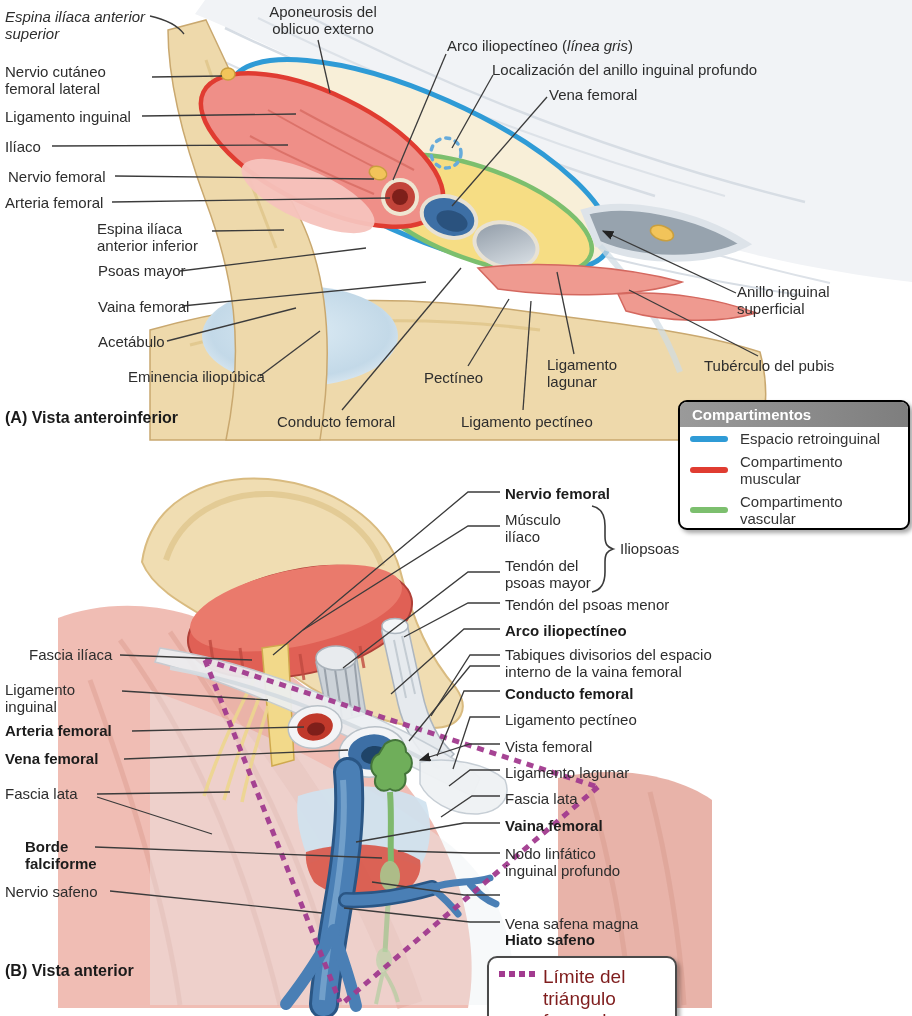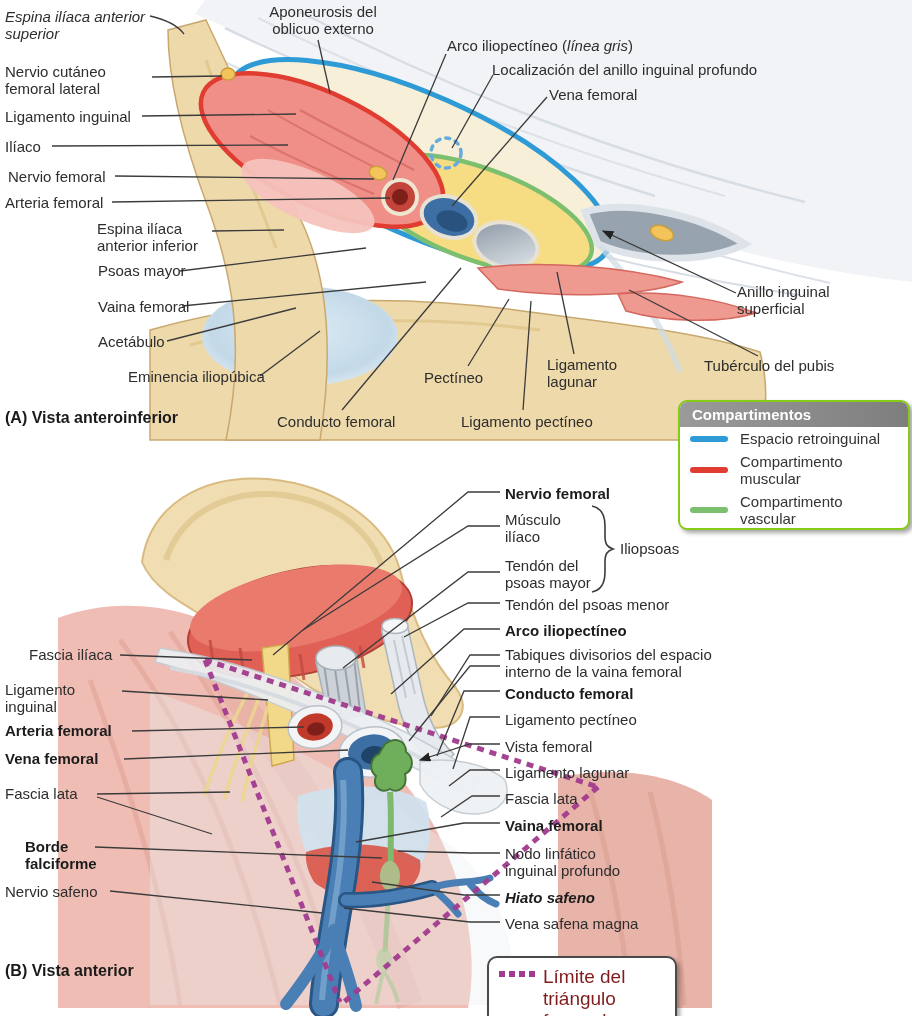--- a/index.html
+++ b/index.html
@@ -5,21 +5,21 @@
   html,body{margin:0;padding:0;background:#ffffff;}
   #fig{position:relative;width:912px;height:1016px;background:#fff;overflow:hidden;
        font-family:"Liberation Sans","DejaVu Sans",sans-serif;}
   #art{position:absolute;left:0;top:0;}
   .lbl{position:absolute;font-size:15px;line-height:1.16;color:#2d2d2d;letter-spacing:0;}
   .lbl.b{font-weight:bold;color:#1c1c1c;}
   .lbl.ttl{font-weight:bold;font-size:16px;color:#1a1a1a;}
   .lbl.ctr{text-align:center;}
   .it{font-style:italic;}
   
-  .legendA{position:absolute;left:678px;top:400px;width:228px;border:2px solid #84cc16;
+  .legendA{position:absolute;left:678px;top:400px;width:228px;border:2px solid #000000;
            border-radius:9px;background:#fff;box-shadow:3px 3px 4px rgba(0,0,0,.35);overflow:hidden;}
   .legendA .hdr{background:linear-gradient(90deg,#9a9a9a,#7e7e7e);color:#fff;font-weight:bold;
            font-size:15px;padding:4px 12px;}
   .legendA .row{display:flex;align-items:center;gap:12px;padding:3px 10px;}
   .legendA .row:first-of-type{padding-top:7px;}
   .legendA .row:last-of-type{padding-bottom:1px;}
   .sw{width:38px;height:6px;border-radius:3px;flex:0 0 auto;}
   .sw-blue{background:#2f9bd6;}
   .sw-red{background:#e03c31;}
   .sw-green{background:#7cbf6e;}
@@ -300,21 +300,21 @@
 <div class="lbl" style="left:505px;top:596px;width:200px;">Tendón del psoas menor</div>
 <div class="lbl b" style="left:505px;top:622px;width:180px;">Arco iliopectíneo</div>
 <div class="lbl" style="left:505px;top:646px;width:240px;">Tabiques divisorios del espacio interno de la vaina femoral</div>
 <div class="lbl b" style="left:505px;top:685px;width:170px;">Conducto femoral</div>
 <div class="lbl" style="left:505px;top:711px;width:170px;">Ligamento pectíneo</div>
 <div class="lbl" style="left:505px;top:738px;width:140px;">Vista femoral</div>
 <div class="lbl" style="left:505px;top:764px;width:170px;">Ligamento lagunar</div>
 <div class="lbl" style="left:505px;top:790px;width:110px;">Fascia lata</div>
 <div class="lbl b" style="left:505px;top:817px;width:140px;">Vaina femoral</div>
 <div class="lbl" style="left:505px;top:845px;width:140px;">Nodo linfático inguinal profundo</div>
-<div class="lbl b" style="left:505px;top:889px;width:130px;font-style:italic;">Hiato safeno</div>
+<div class="lbl b" style="left:505px;top:931px;width:130px;">Hiato safeno</div>
 <div class="lbl" style="left:505px;top:915px;width:180px;">Vena safena magna</div>
 <div class="lbl" style="left:5px;top:646px;width:110px;margin-left:24px;">Fascia ilíaca</div>
 <div class="lbl" style="left:5px;top:681px;width:95px;">Ligamento inguinal</div>
 <div class="lbl b" style="left:5px;top:722px;width:130px;">Arteria femoral</div>
 <div class="lbl b" style="left:5px;top:750px;width:120px;">Vena femoral</div>
 <div class="lbl" style="left:5px;top:785px;width:95px;">Fascia lata</div>
 <div class="lbl b" style="left:5px;top:838px;width:95px;margin-left:20px;">Borde falciforme</div>
 <div class="lbl" style="left:5px;top:883px;width:110px;">Nervio safeno</div>
 <div class="lbl ttl" style="left:5px;top:962px;width:200px;">(B) Vista anterior</div>
 

